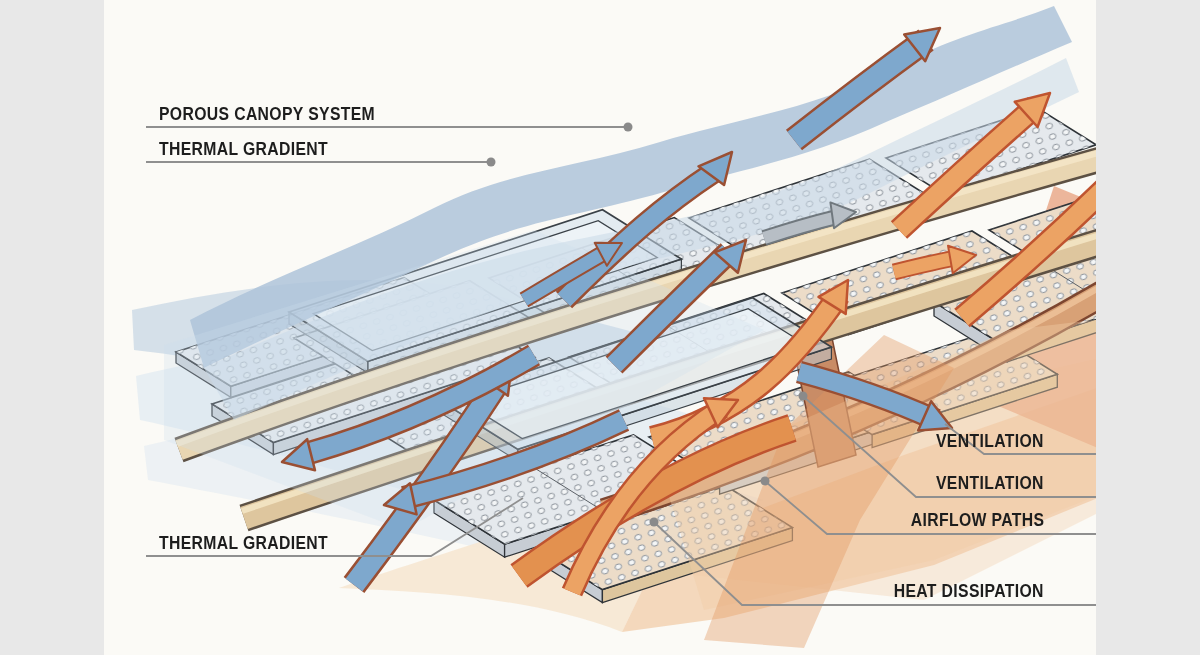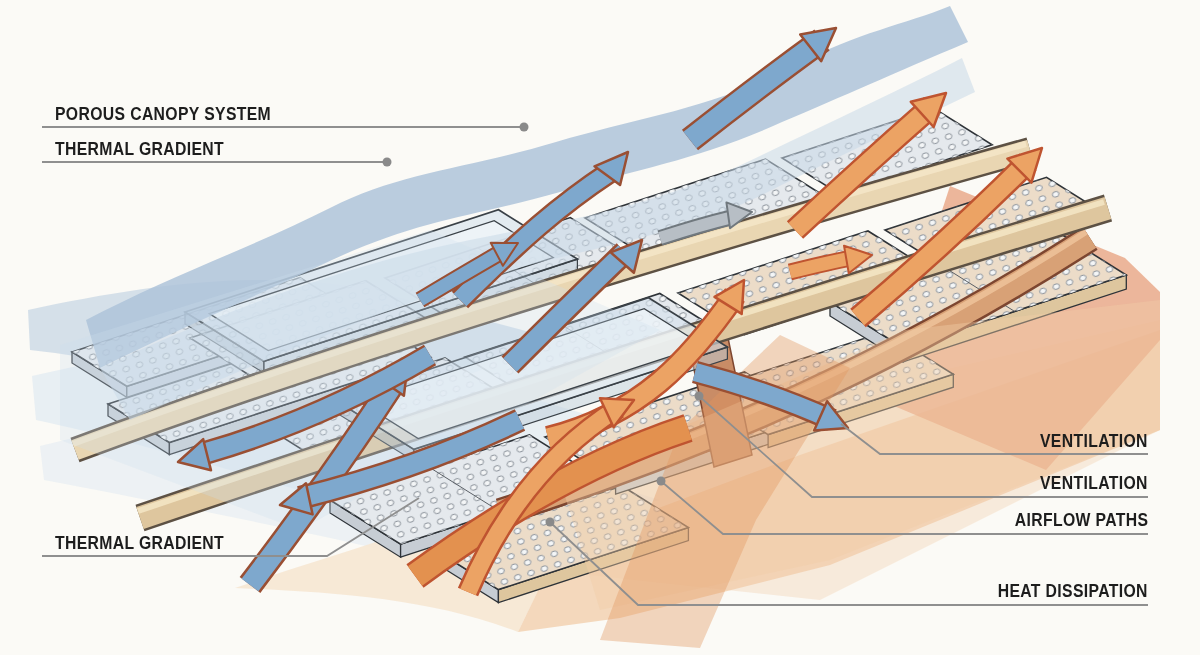--- a/index.html
+++ b/index.html
@@ -1,17 +1,17 @@
 <!DOCTYPE html>
 <html style="--background: #fbfaf6; --label-text: #1d1d1d; --leader-line: #8f8f8f; --leader-dot: #8a8a8a; --canopy-blue: #aec3d9; --canopy-blue-light: #c8d8e7; --sheet-blue-mid: #b7cbde; --sheet-blue-pale: #d8e5f0; --arrow-blue: #7ea8cd; --arrow-outline-warm: #9a4f33; --arrow-orange: #eca364; --arrow-orange-deep: #e3914f; --arrow-outline-orange: #bf5430; --arrow-gray: #b7bec5; --arrow-gray-outline: #70787e; --sheet-peach: #f6e7d3; --sheet-orange: #f1cca8; --sheet-salmon: #e9a585; --panel-face: #e5e9ed; --panel-face-warm: #ecdcc8; --panel-side: #c7cdd4; --wood-light: #e9d6b2; --wood-mid: #dec69e; --wood-terracotta: #d8a176; --outline-dark: #2e3338; --glass-blue: #d3e1ed;"><head>
 <meta charset="utf-8">
 <style>
   html,body{margin:0;padding:0;}
   body{font-family:"Liberation Sans", sans-serif; background:#e8e8e8;}
-  #stage{position:relative;width:1200px;height:655px;margin:0 auto;
+  #stage{position:relative;width:992px;height:655px;margin:0 auto;
          background:var(--background,#fbfaf6);overflow:hidden;}
   #scene{position:absolute;left:0;top:0;}
   .callout{position:absolute;color:var(--label-text,#1d1d1d);
            font-size:17.5px;font-weight:700;letter-spacing:.4px;
            white-space:nowrap;line-height:20px;}
   .callout.cl-left{transform:scaleX(.9);transform-origin:left center;}
   .callout.cl-right{transform:scaleX(.9);transform-origin:right center;text-align:right;}
 </style>
 </head>
 <body>

